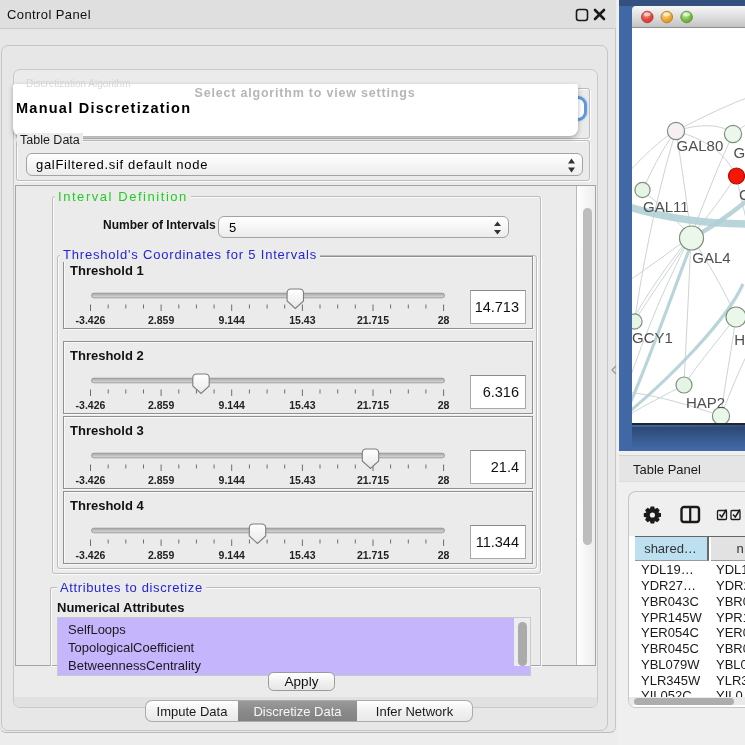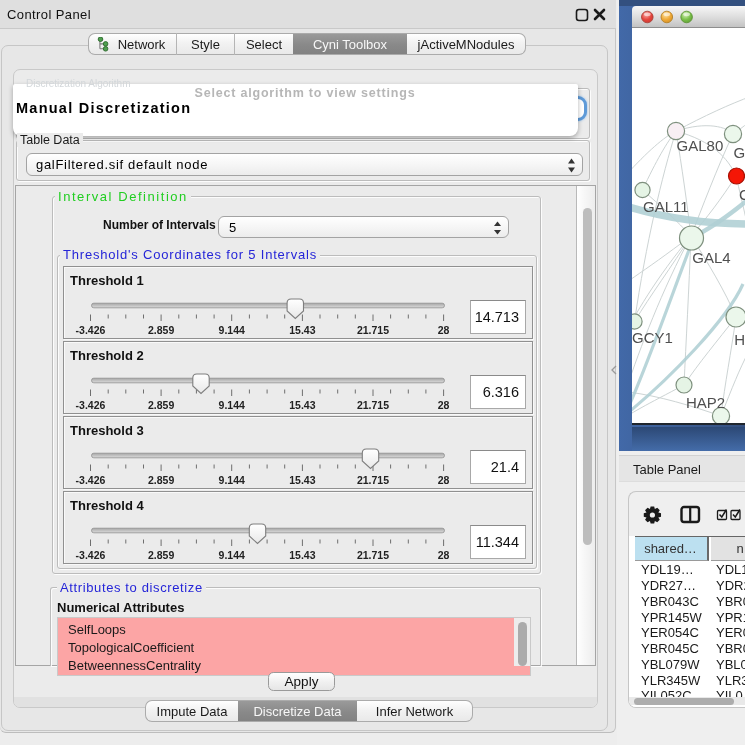--- a/index.html
+++ b/index.html
@@ -40,36 +40,20 @@
 <div id="stage">
   <div id="win"></div>
   <div id="titlebar">
       <span class="t" style="letter-spacing:0.4px;">Control Panel</span>
     <svg class="abs" style="left:575px;top:8px" width="32" height="14" viewBox="0 0 32 14">
       <rect x="1.5" y="1.5" width="11" height="11" rx="2.5" fill="none" stroke="#1A1A1A" stroke-width="1.6"></rect>
       <path d="M20 2 L29 11 M29 2 L20 11" stroke="#1A1A1A" stroke-width="2.6" stroke-linecap="round"></path>
     </svg>
   </div>
 
-  <div class="tabs" style="left:88px; top:33px;">
-    <div class="tab first" style="width:88px;">
-      <svg class="abs" style="left:6px;top:3px" width="14" height="16" viewBox="0 0 14 16">
-        <path d="M4.9 2 L4.9 11.8 M4.9 6.9 L10.4 6.9 M4.9 11.8 L10.4 11.8" stroke="#7A7A7A" stroke-width="1.1" fill="none"></path>
-        <circle cx="5.5" cy="2.2" r="2.3" fill="#4FA04F" stroke="#2D672D" stroke-width="0.9"></circle>
-        <circle cx="10.6" cy="6.9" r="2.3" fill="#4FA04F" stroke="#2D672D" stroke-width="0.9"></circle>
-        <circle cx="10.6" cy="11.8" r="2.3" fill="#4FA04F" stroke="#2D672D" stroke-width="0.9"></circle>
-      </svg>
-      <span style="margin-left:18px">Network</span></div>
-    <div class="tabsep"></div>
-    <div class="tab" style="width:57px;">Style</div>
-    <div class="tabsep"></div>
-    <div class="tab" style="width:58px;">Select</div>
-    <div class="tab sel" style="width:114px;">Cyni Toolbox</div>
-    <div class="tab last" style="width:119px;">jActiveMNodules</div>
-  </div>
 
   <div class="abs" style="left:1px;top:45px;width:607px;height:686px;border:1px solid #C6C6C6;border-radius:7px;"></div>
   <div class="abs" style="left:13px;top:69px;width:585px;height:639px;border:1px solid #C9C9C9;border-radius:7px;background:#EBEBEB;overflow:hidden;">
     <div class="abs" style="left:0;top:627px;width:585px;height:11px;background:#E1E1E1;"></div>
   </div>
 
   <div class="gbox" style="left:16px;top:88px;width:574px;height:51px;"></div>
 
   <div class="abs" style="left:480px;top:96px;width:107px;height:25px;border:3px solid #5E9AD8;border-radius:9px;background:#FFF;box-shadow:0 0 2.5px #8FBBE8;"></div>
   <svg class="abs" style="left:569px;top:101px" width="9" height="16" viewBox="0 0 9 16">
@@ -104,21 +88,21 @@
     <span style="margin-left:10px">5</span>
     <svg class="ar" style="top:4px" width="9" height="14" viewBox="0 0 9 14">
       <path d="M4.5 0.5 L8 5 L1 5 Z" fill="#333"></path>
         <path d="M4.5 13.5 L8 9 L1 9 Z" fill="#333"></path>
     </svg>
   </div>
 
   <div class="gbox" style="left:57px;top:255px;width:480px;height:314px;"></div>
   <div class="gtitle" style="left:60px;top:248px;color:#2525D8;letter-spacing:0.8px;">Threshold's Coordinates for 5 Intervals</div>
 
-  <div class="thr" style="top:266px;padding-left:16px;">
+  <div class="thr" style="top:256px;padding-left:16px;">
       <b>Threshold 1</b>
       <svg style="position:absolute;left:0;top:0" width="468" height="71" viewBox="0 0 468 71">
         <defs>
           <linearGradient id="tg0" x1="0" y1="0" x2="0" y2="1">
             <stop offset="0" stop-color="#A6A6A6"></stop>
             <stop offset="1" stop-color="#DCDCDC"></stop>
           </linearGradient>
           <linearGradient id="th0" x1="0" y1="0" x2="0" y2="1">
             <stop offset="0" stop-color="#FFFFFF"></stop>
             <stop offset="1" stop-color="#E8E8E8"></stop>
@@ -208,21 +192,21 @@
         <text x="309.0" y="67" font-size="10.5" font-weight="bold" fill="#222" text-anchor="middle" font-family="Liberation Sans">21.715</text>
         <text x="379.6" y="67" font-size="10.5" font-weight="bold" fill="#222" text-anchor="middle" font-family="Liberation Sans">28</text>
         <path d="M185.3 44 L185.3 36 Q185.3 32 189.3 32 L197.7 32 Q201.7 32 201.7 36 L201.7 44 L193.5 51.5 Z" fill="url(#th3)" stroke="#7E7E7E" stroke-width="1.1"></path>
       </svg>
       <div class="vbox" style="top:33px;">11.344</div>
     </div>
 
   <div class="gbox" style="left:50px;top:587px;width:491px;height:79px;border-bottom:none;border-radius:3px 3px 0 0;"></div>
   <div class="gtitle" style="left:57px;top:581px;color:#2525D8;letter-spacing:0.62px;">Attributes to discretize</div>
   <div class="abs" style="left:57px;top:600px;font-size:13px;font-weight:bold;color:#111;">Numerical Attributes</div>
-  <div class="abs" style="left:57px;top:617px;width:474px;height:59px;background:#fca5a5;border:1px solid #C9C9C9;overflow:hidden;">
+  <div class="abs" style="left:57px;top:617px;width:474px;height:59px;background:#c4b5fd;border:1px solid #C9C9C9;overflow:hidden;">
     <div class="liGray" style="position:absolute;left:10px;top:4px;">SelfLoops</div>
     <div class="liGray" style="position:absolute;left:10px;top:22px;">TopologicalCoefficient</div>
     <div class="liGray" style="position:absolute;left:10px;top:40px;">BetweennessCentrality</div>
     <div class="abs" style="right:0;top:0;width:16px;height:48px;background:#EDEDED;"></div>
     <div class="abs" style="right:3.5px;top:4px;width:9px;height:44px;background:#ABABAB;border-radius:4.5px;"></div>
   </div>
 
   <div class="abs" style="left:268px;top:672px;width:67px;height:19px;background:linear-gradient(#FFFFFF,#F0F0F0 55%,#E6E6E6);border:1px solid #9A9A9A;border-radius:5.5px;text-align:center;font-size:13.5px;line-height:17px;color:#111;">Apply</div>
 
   <div class="tabs" style="left:145px; top:700px;">

